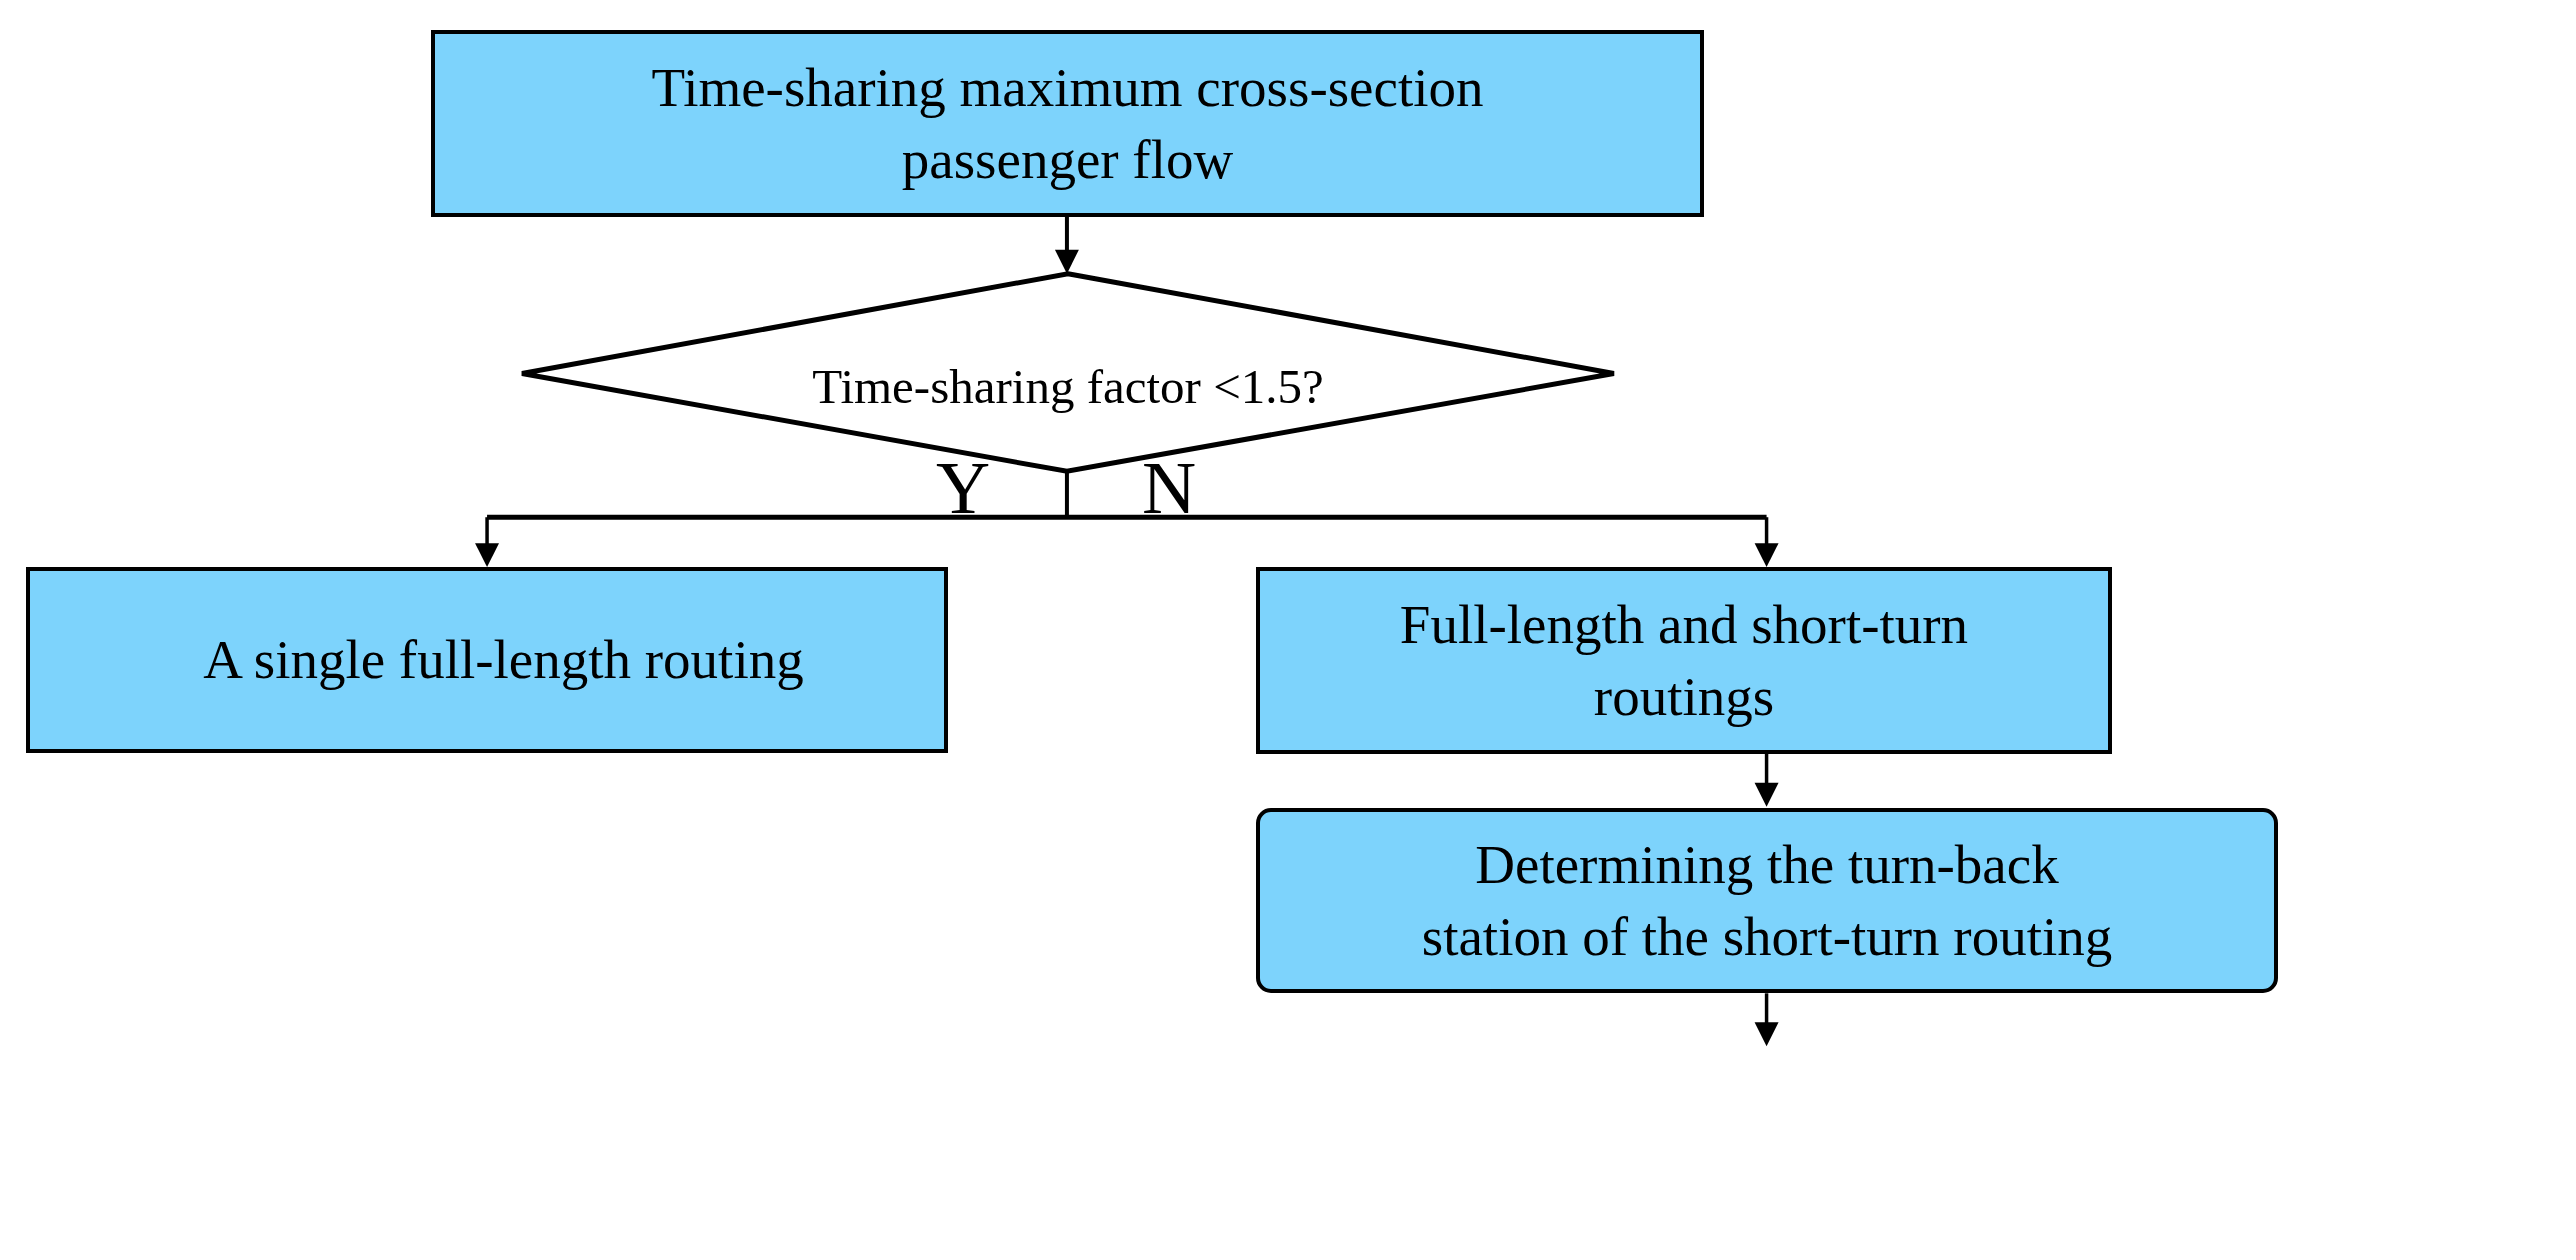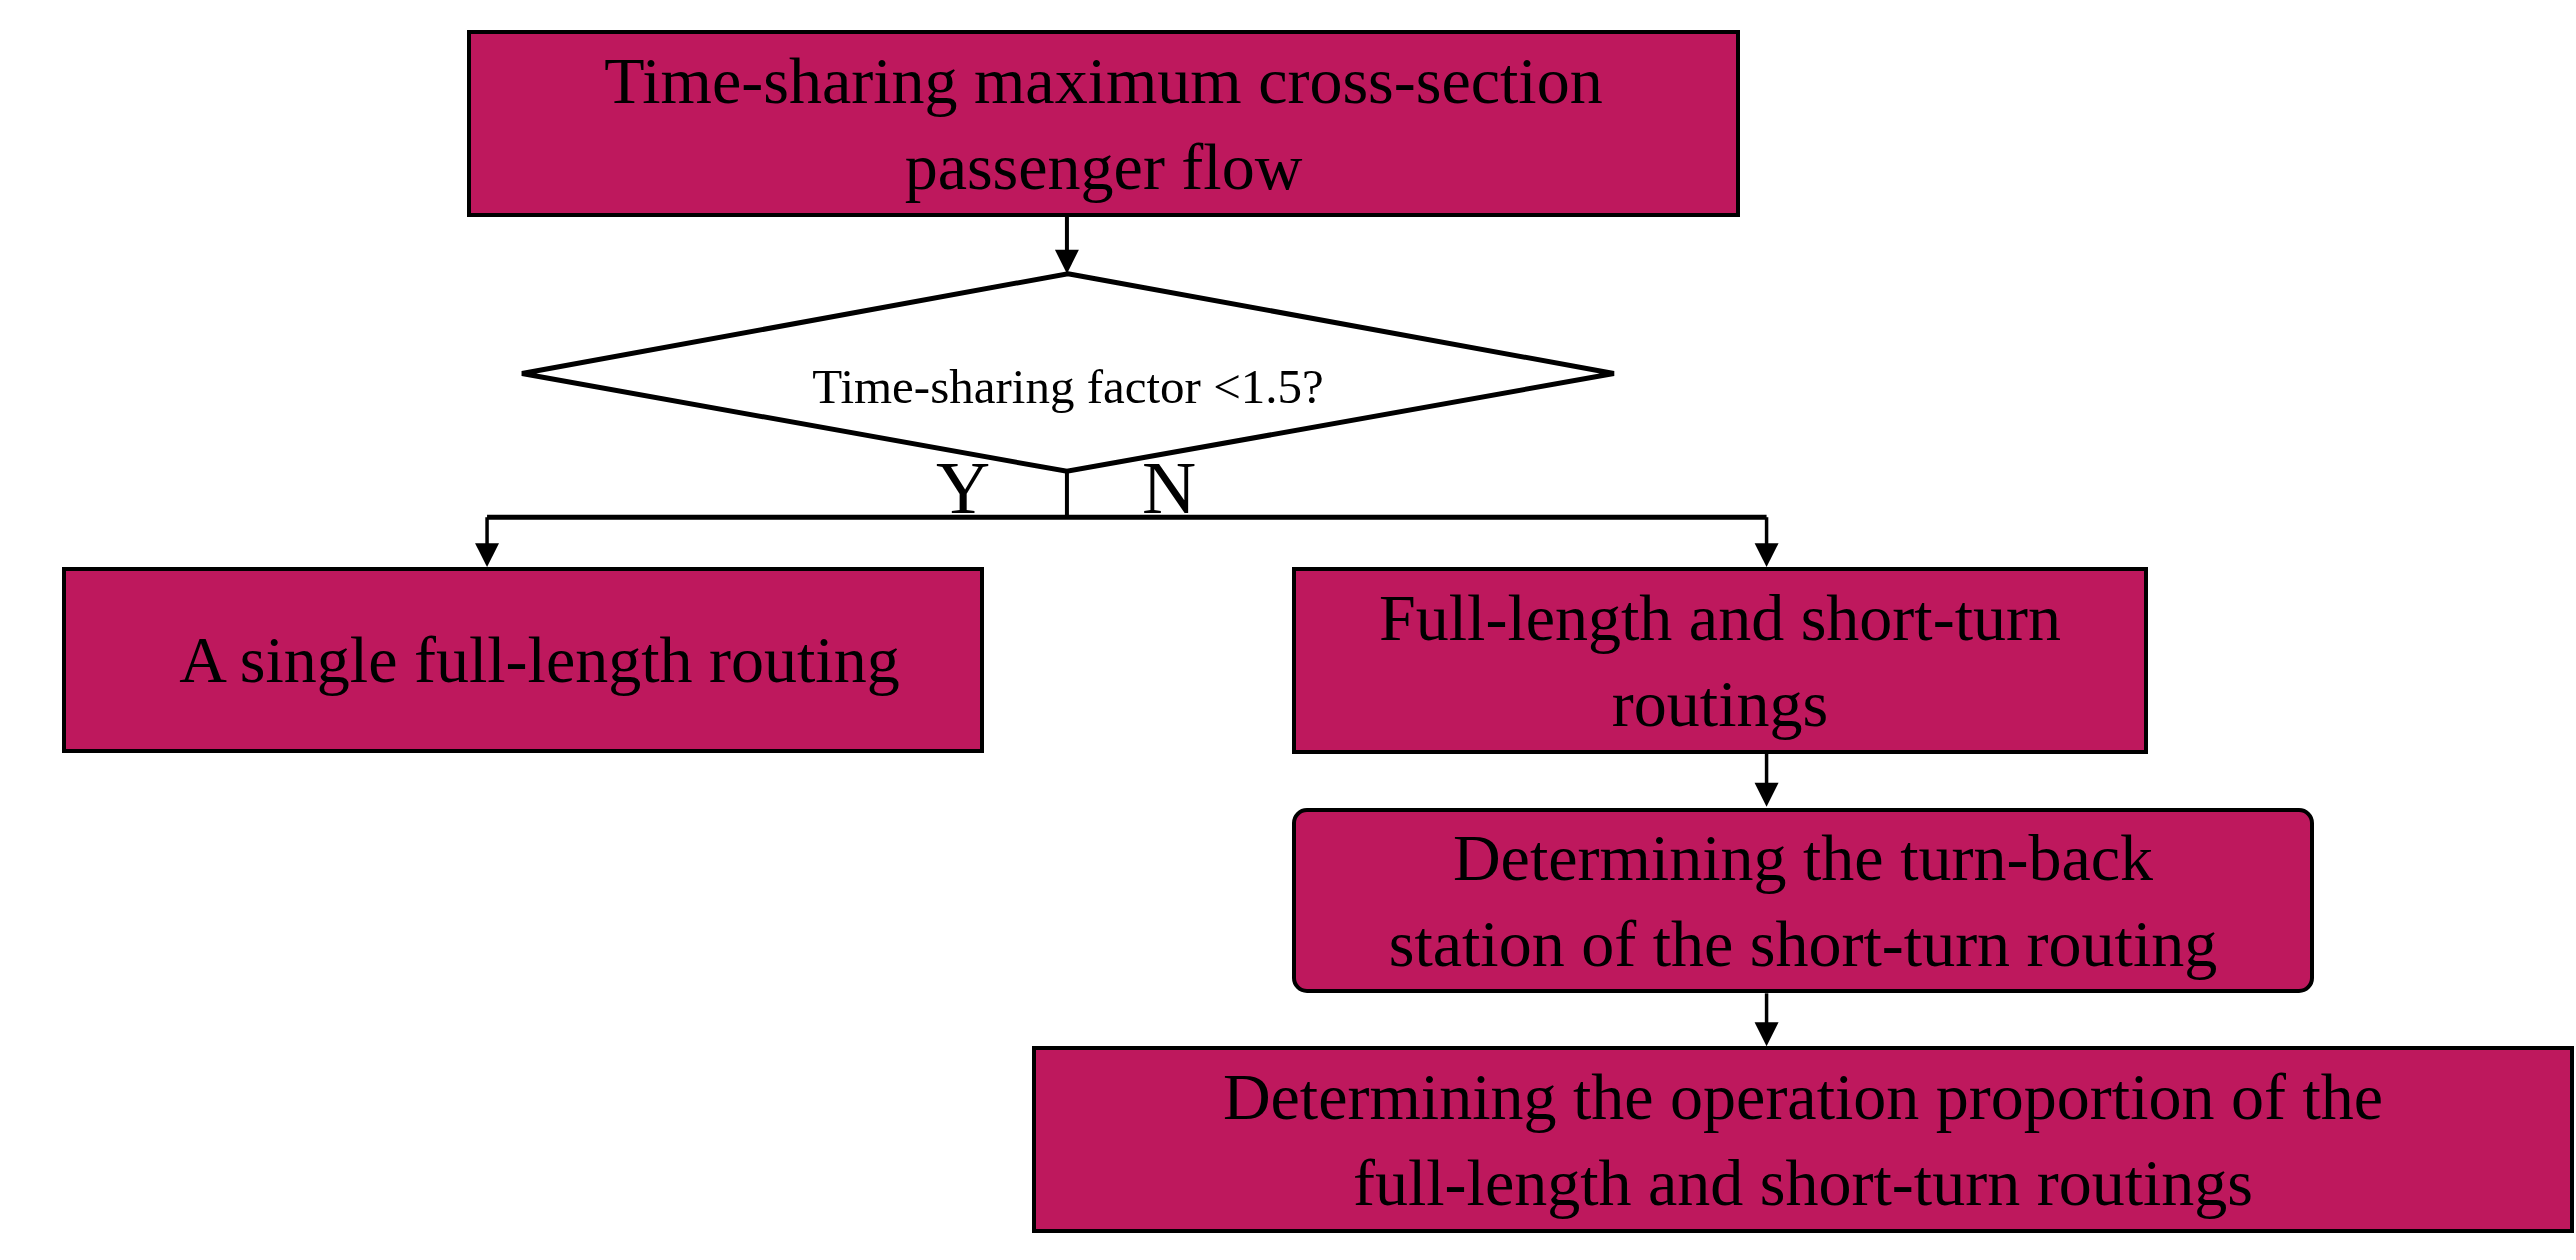--- a/index.html
+++ b/index.html
@@ -19,30 +19,29 @@
   #connector-layer {
     position: absolute;
     left: 0;
     top: 0;
     width: 2576px;
     height: 1261px;
   }
   .node {
     position: absolute;
     border: 4px solid #000000;
-    background: #be185d;
+    background: #7dd3fc;
     display: flex;
     align-items: center;
     justify-content: center;
     text-align: center;
-    font-size: 66px;
+    font-size: 55px;
     line-height: 1.3;
     white-space: pre-line;
     box-sizing: border-box;
-    margin-left: 36px;
   }
   .floating-label {
     position: absolute;
     font-size: 75px;
     line-height: 1;
     text-align: center;
     white-space: pre-line;
   }
   #decision-label {
     position: absolute;
@@ -115,17 +114,15 @@
   <div class="floating-label" id="no-label">N</div>
 
   <div class="node" id="yes-branch-node">A single full-length routing</div>
 
   <div class="node" id="no-branch-node">Full-length and short-turn
 routings</div>
 
   <div class="node" id="turn-back-node">Determining the turn-back
 station of the short-turn routing</div>
 
-  <div class="node" id="proportion-node">Determining the operation proportion of the
-full-length and short-turn routings</div>
 
 </div>
 
 
 </body></html>

